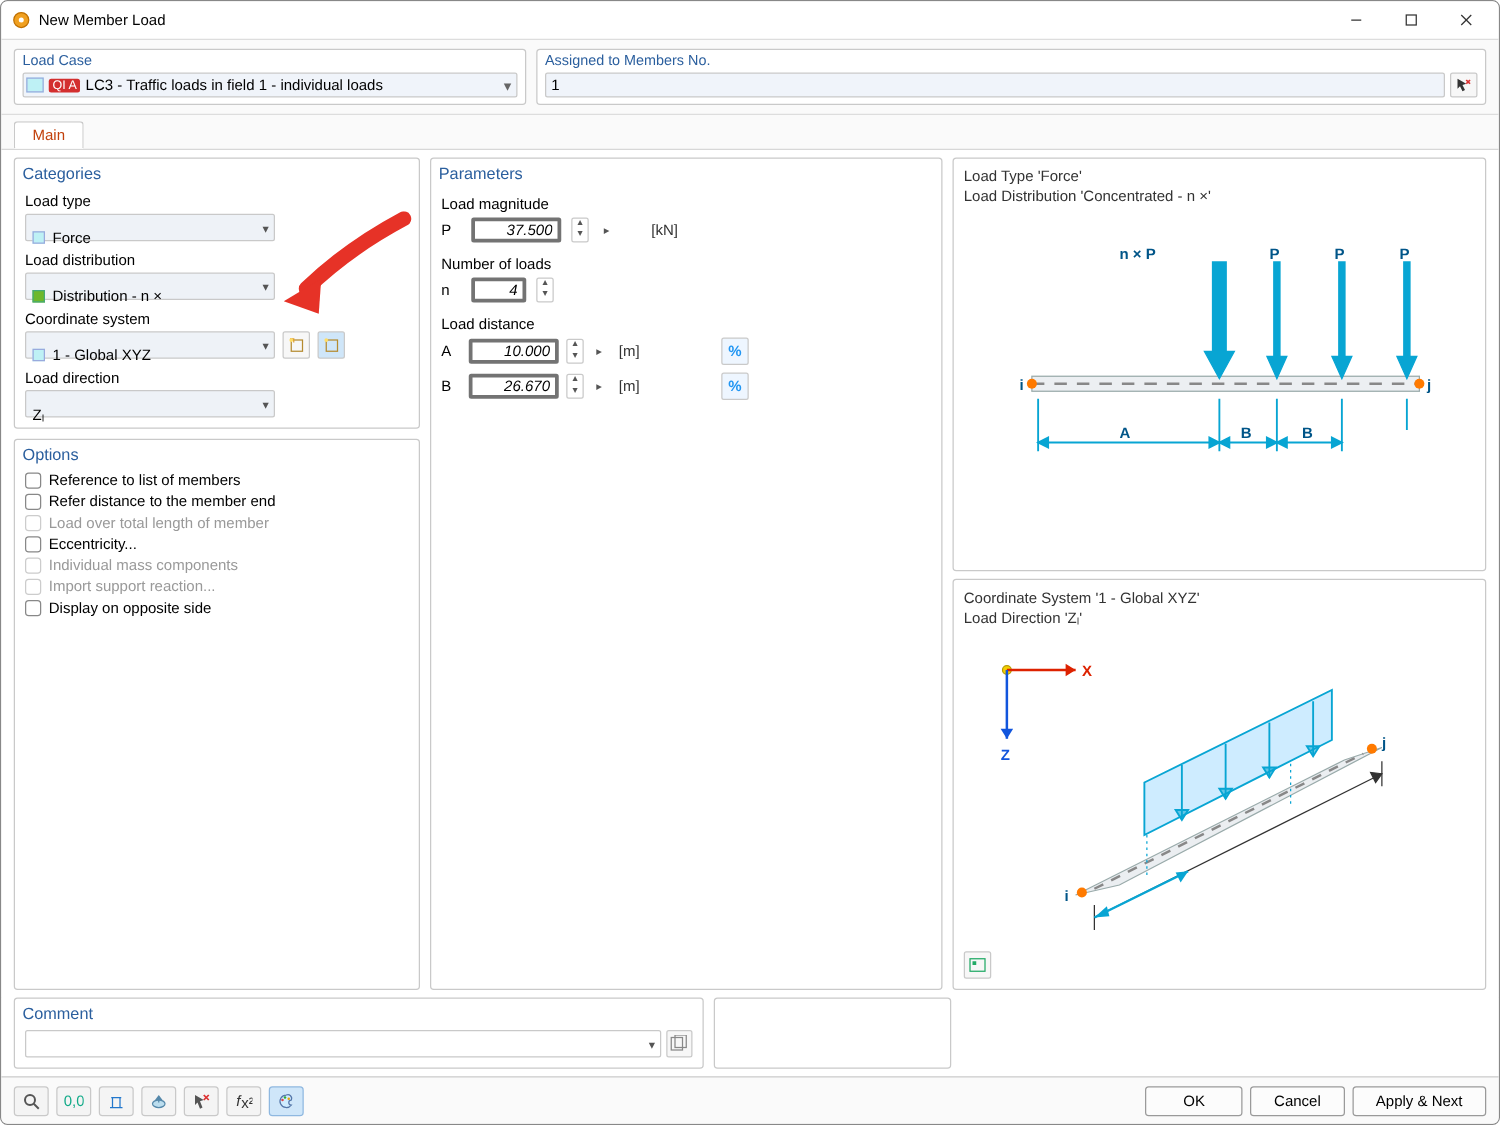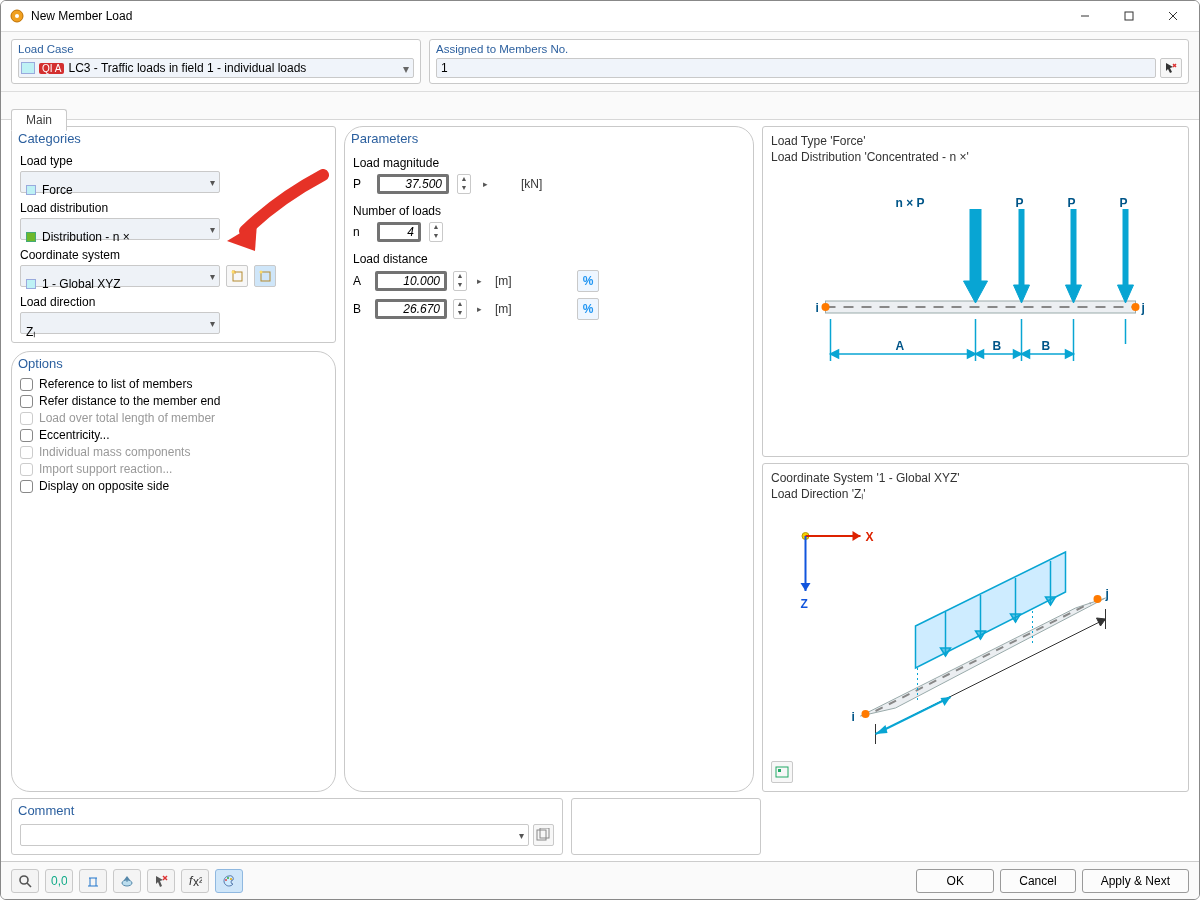--- a/index.html
+++ b/index.html
@@ -23,30 +23,30 @@
   .lc-row { display:flex; align-items:center; gap:4px; border:1px solid #c9c9c9; background:#f0f4fa; height:20px; border-radius:2px; padding:0 2px; position:relative;}
   .lc-swatch { width:14px; height:12px; background:#bef1f5; border:1px solid #9ad;}
   .lc-tag { background:#d32f2f; color:#fff; font-size:10px; padding:0 3px; border-radius:2px;}
   .lc-chev { position:absolute; right:4px; top:3px; color:#666;}
   .assign-row { display:flex; align-items:center; gap:4px;}
   .assign-row .hdr-input { flex:1;}
   .pick-btn { width:22px; height:20px; border:1px solid #c9c9c9; background:#f7f7f7; border-radius:2px; display:flex; align-items:center; justify-content:center; color:#c33; font-size:10px;}
 
   
   .tabrow { padding: 4px 10px 0 10px; background:#fafafa; border-bottom:1px solid #d7d7d7; height:28px;}
-  .tab { display:inline-block; padding:3px 14px; background:#fff; border:1px solid #c9c9c9; border-bottom:1px solid #fff; border-radius:3px 3px 0 0; position:relative; top:13px; color:#404040;}
+  .tab { display:inline-block; padding:3px 14px; background:#fff; border:1px solid #c9c9c9; border-bottom:1px solid #fff; border-radius:3px 3px 0 0; position:relative; top:1px; color:#c2410c;}
 
   
   .body { flex:1; display:flex; gap:8px; padding:6px 10px 6px 10px; background:#fff; overflow:hidden;}
   .col-left { width:325px; display:flex; flex-direction:column; gap:8px;}
   .col-mid  { width:410px; display:flex; flex-direction:column; gap:8px;}
   .col-right{ flex:1; display:flex; flex-direction:column; gap:6px;}
 
   .panel { border:1px solid #c9c9c9; border-radius:3px; background:#fff; padding:6px 8px 8px 8px;}
-  .panel.fill { flex:1;border-radius:19px; }
+  .panel.fill { flex:1; }
   .panel-title { color:#2b5f9e; margin:-2px -2px 6px -2px; font-size:13px;}
   .field-label { margin:8px 0 3px 0; }
   .field-label:first-of-type { margin-top:2px;}
 
   .select { position:relative; width:200px; height:22px; border:1px solid #c9c9c9; background:#eef2f7; border-radius:2px; display:flex; align-items:center; padding:16px 18px 0 5px;}
   .select .tiny-swatch { width:10px; height:10px; margin-right:6px;}
   .sw-teal { background:#bef1f5; border:1px solid #9ad;}
   .sw-green{ background:#6db82b; border:1px solid #4a7;}
   .select .chev { position:absolute; right:4px; top:5px; color:#555; font-size:10px;}
   .select-row { display:flex; align-items:center; gap:6px;}

